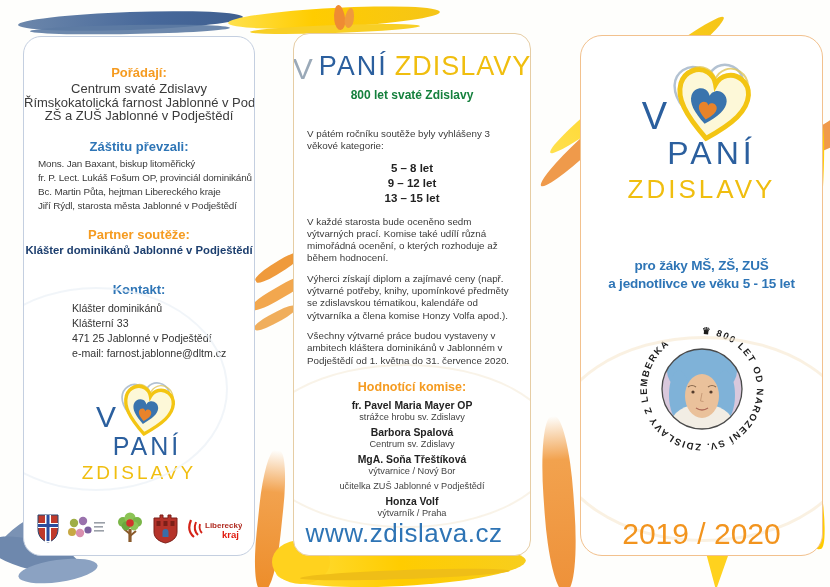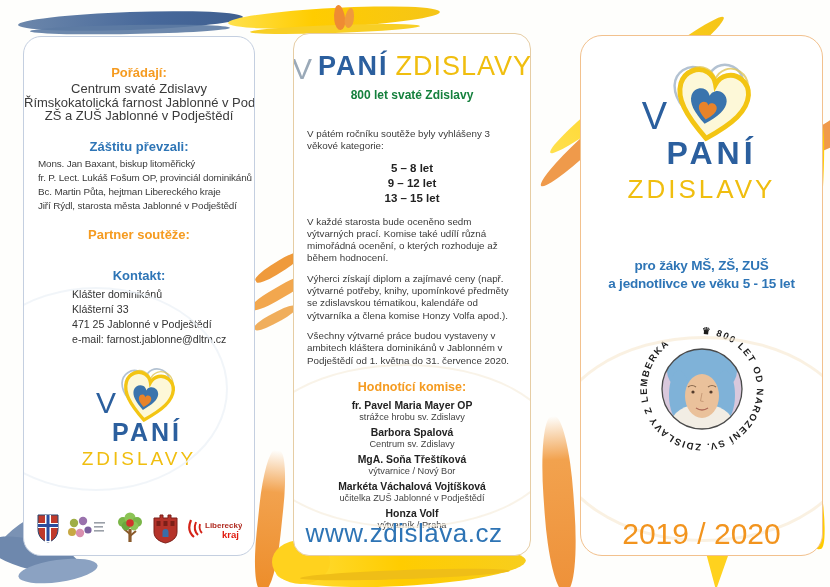--- a/index.html
+++ b/index.html
@@ -19,21 +19,21 @@
   #card-right{left:580px;top:35px;width:243px;height:521px;border:1px solid #f2c18e;border-radius:22px;}
   .h-orange{color:#F59B20;font-weight:bold;font-size:13px;text-align:center;}
   .h-blue{color:#2E75B6;font-weight:bold;font-size:13px;text-align:center;}
   .tc{font-size:13px;color:#3b3b3b;text-align:center;white-space:nowrap;line-height:13.5px;}
   .tl{font-size:9.9px;color:#3b3b3b;text-align:left;white-space:nowrap;line-height:14px;letter-spacing:-0.15px;}
   .partner-line{font-size:11.3px;font-weight:600;color:#1C3E6E;text-align:center;margin-top:2px;}
   .contact{font-size:10.6px;color:#333;line-height:15px;padding-left:48px;margin-top:4px;}
   .logo-stack{text-align:center;}
   .logo-row{display:flex;justify-content:center;align-items:center;}
   .logo-v{color:#2B5F9E;line-height:1;}
-  .logo-pani{color:#2B5F9E;letter-spacing:3px;font-weight:700;}
+  .logo-pani{color:#2B5F9E;letter-spacing:3px;font-weight:400;}
   .logo-zdis{color:#F0BE0F;letter-spacing:3px;font-weight:400;}
   .para{font-size:9.8px;line-height:12.3px;color:#3b3b3b;text-align:left;padding:0 13px;margin:8px 0 0 0;}
   .cats{font-weight:bold;font-size:11.5px;line-height:15px;color:#222;text-align:center;margin-top:8px;}
   .jury-name{font-weight:bold;font-size:10.4px;color:#222;text-align:center;line-height:12px;}
   .jury-role{font-size:9.2px;color:#444;text-align:center;line-height:10px;margin-bottom:5px;}
   .website{
     position:absolute;left:0;right:16px;bottom:6px;text-align:center;
     font-size:26px;color:#2E74B5;letter-spacing:0.5px;
   }
   .right-title{font-weight:bold;font-size:13.5px;line-height:18px;color:#2E75B6;text-align:center;letter-spacing:-0.2px;}
@@ -99,20 +99,21 @@
     <div class="tc">ZŠ a ZUŠ Jablonné v Podještědí</div>
   </div>
   <div class="h-blue" style="margin-top:16px;">Záštitu převzali:</div>
   <div style="margin-top:3px;padding-left:14px;">
     <div class="tl">Mons. Jan Baxant, biskup litoměřický</div>
     <div class="tl">fr. P. Lect. Lukáš Fošum OP, provinciál dominikánů</div>
     <div class="tl">Bc. Martin Půta, hejtman Libereckého kraje</div>
     <div class="tl">Jiří Rýdl, starosta města Jablonné v Podještědí</div>
   </div>
   <div class="h-orange" style="margin-top:14px;">Partner soutěže:</div>
+  <div class="partner-line">Klášter dominikánů Jablonné v Podještědí</div>
   <div class="h-blue" style="margin-top:26px;">Kontakt:</div>
   <div class="contact">
     <div>Klášter dominikánů</div>
     <div>Klášterní 33</div>
     <div>471 25 Jablonné v Podještědí</div>
     <div>e-mail: farnost.jablonne@dltm.cz</div>
   </div>
 
   <div class="logo-stack" style="margin-top:20px;">
     <div class="logo-row">
@@ -193,21 +194,20 @@
   <div class="para">Všechny výtvarné práce budou vystaveny v ambitech kláštera dominikánů v Jablonném v Podještědí od 1. května do 31. července 2020.</div>
 
   <div class="h-orange" style="margin-top:13px;font-size:12.5px;">Hodnotící komise:</div>
   <div style="margin-top:6px;">
     <div class="jury-name">fr. Pavel Maria Mayer OP</div>
     <div class="jury-role">strážce hrobu sv. Zdislavy</div>
     <div class="jury-name">Barbora Spalová</div>
     <div class="jury-role">Centrum sv. Zdislavy</div>
     <div class="jury-name">MgA. Soňa Třeštíková</div>
     <div class="jury-role">výtvarnice / Nový Bor</div>
-    <div class="jury-name">Markéta Váchalová Vojtíšková</div>
     <div class="jury-role">učitelka ZUŠ Jablonné v Podještědí</div>
     <div class="jury-name">Honza Volf</div>
     <div class="jury-role">výtvarník / Praha</div>
   </div>
   <div class="website">www.zdislava.cz</div>
 </div>
 
 <div class="card" id="card-right">
   <div class="faint-arc" style="left:-30px;top:300px;width:300px;height:200px;border:3px solid #f7e7cf;opacity:.6;"></div>
   <div class="logo-stack" style="margin-top:26px;">

